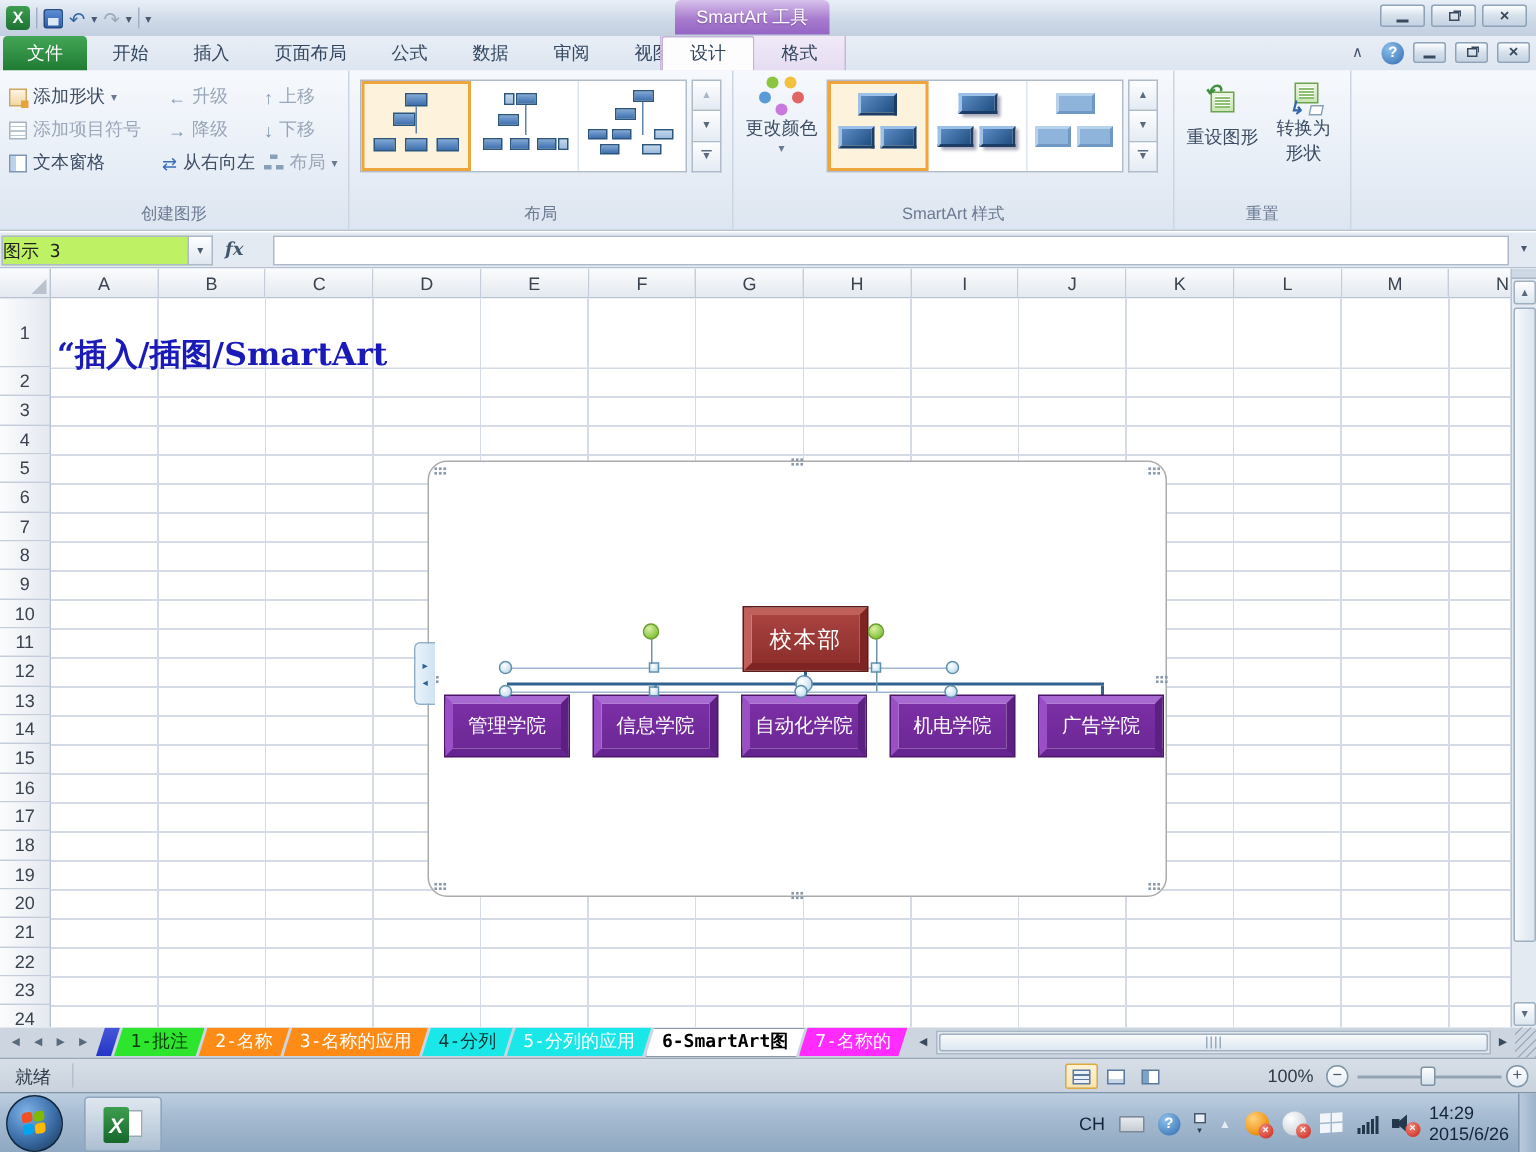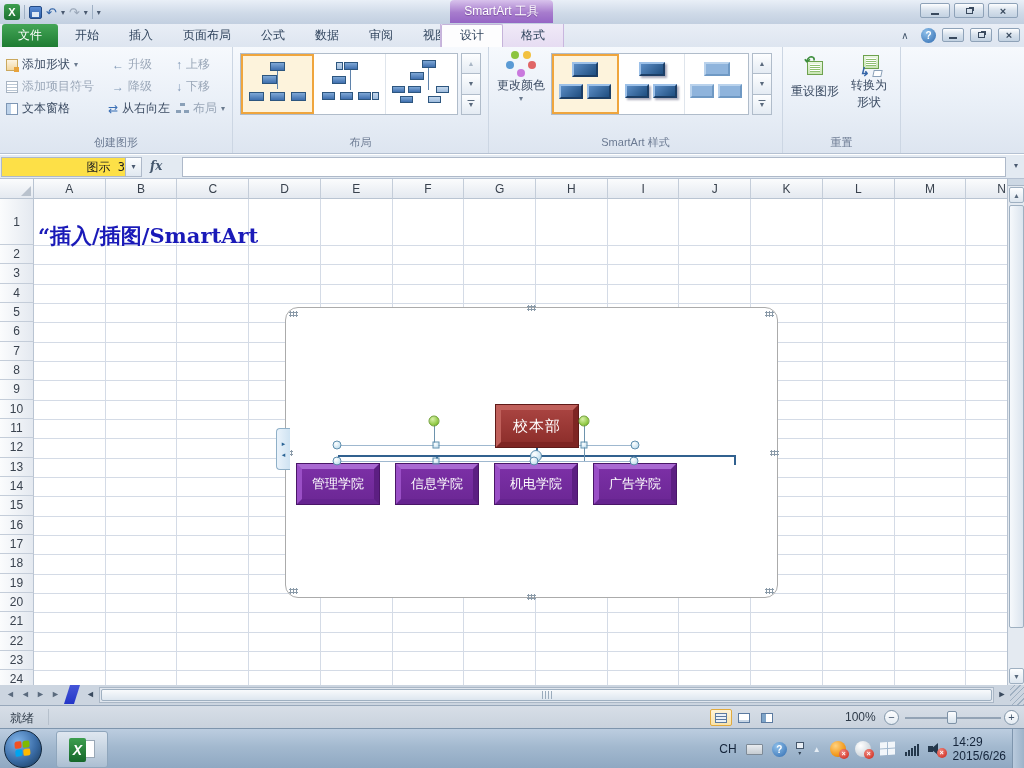--- a/index.html
+++ b/index.html
@@ -68,21 +68,21 @@
 .bigbtn{position:absolute;display:flex;flex-direction:column;align-items:center;color:#3c4c63;font-size:12px}
 .ic-reset{width:24px;height:22px;position:relative}
 .ic-reset .pg{position:absolute;left:4px;top:6px;width:16px;height:14px;background:linear-gradient(#eaf5e2,#c9e5b4);border:1px solid #6da24e}
 .ic-reset .pg:after{content:"";position:absolute;left:2px;top:2px;width:10px;height:8px;background:repeating-linear-gradient(#fff 0 1px,#8fbf72 1px 2px)}
 .ic-reset .ar{position:absolute;left:0;top:-2px;color:#3f8f3f;font-size:13px;font-weight:bold}
 .ic-conv .ar2{position:absolute;left:2px;bottom:-2px;color:#3465a8;font-size:12px;font-weight:bold}
 .ic-conv .shp{position:absolute;right:-1px;bottom:0;width:9px;height:7px;background:#fff;border:1px solid #8aa0b8;transform:skewX(-12deg)}
 
 
 #formulabar{position:absolute;left:0;top:155px;width:1024px;height:24px;background:#e3eaf2;border-bottom:1px solid #b5c1d2;display:flex;align-items:center}
-#namebox{width:125px;height:20px;background:#fde047;border:1px solid #aeb9c9;margin-left:1px;text-align:right;line-height:19px;color:#222;font-family:"DejaVu Sans Mono",monospace}
+#namebox{width:125px;height:20px;background:#bef264;border:1px solid #aeb9c9;margin-left:1px;text-align:left;line-height:19px;color:#222;font-family:"DejaVu Sans Mono",monospace}
 #namedd{width:16px;height:20px;background:linear-gradient(#fdfeff,#e0e8f0);border:1px solid #aeb9c9;border-left:none;font-size:8px;color:#4a5a70;text-align:center;line-height:18px}
 #fxbtn{width:30px;height:20px;margin-left:8px;font-family:"DejaVu Serif",serif;font-style:italic;font-weight:bold;color:#44566c;text-align:left;line-height:19px}
 #fxinput{flex:1;height:20px;background:#fff;border:1px solid #aeb9c9;margin:0 2px}
 #fbdd{width:16px;height:20px;font-size:8px;color:#4a5a70;text-align:center;line-height:18px}
 
 
 #sheet{position:absolute;left:0;top:179px;width:1024px;height:506px;background:#fff;overflow:hidden}
 #corner{position:absolute;left:0;top:0;width:34px;height:20px;background:linear-gradient(#fbfcfd,#e4e9f0);border-right:1px solid #b9c4d2;border-bottom:1px solid #b9c4d2;overflow:hidden}
 #corner:after{content:"";position:absolute;right:2px;bottom:2px;border-left:10px solid transparent;border-bottom:10px solid #b9c2cd}
 #colheads{position:absolute;left:34px;top:0;width:973px;height:20px;display:flex;overflow:hidden}
@@ -462,20 +462,21 @@
     <div class="conn" style="left:348px;top:149px;width:2px;height:8px"></div>
     <div class="conn" style="left:448px;top:149px;width:2px;height:8px"></div>
     <div class="lconn" style="left:51px;top:137px;width:298px;height:1px"></div>
     <div class="lconn" style="left:51px;top:153px;width:297px;height:1px"></div>
 
     <div id="sa-root">校本部</div>
     <div id="sa-children">
 
     <div class="sbox">管理学院</div>
         <div class="sbox">信息学院</div>
+        <div class="sbox">自动化学院</div>
         <div class="sbox">机电学院</div>
         <div class="sbox">广告学院</div>
       </div>
 
     <div class="h-stem" style="left:148px;top:117px;height:20px"></div>
     <div class="h-stem" style="left:298px;top:117px;height:36px"></div>
     <div class="h-green" style="left:148px;top:113px"></div>
     <div class="h-green" style="left:298px;top:113px"></div>
     <div class="h-circle" style="left:51px;top:137px"></div>
     <div class="h-circle" style="left:349px;top:137px"></div>
@@ -493,20 +494,30 @@
   </div>
 
   <div id="tabsrow">
     <div id="tabnav">
       <span class="navbtn">◄</span>
       <span class="navbtn">◄</span>
       <span class="navbtn">►</span>
       <span class="navbtn">►</span>
     </div>
     <div id="minitab"></div>
+    <div style="display:flex">
+
+    <div class="stab" style="background: rgb(46, 229, 46); color: rgb(7, 56, 7);">1-批注</div>
+        <div class="stab" style="background: rgb(255, 139, 23); color: rgb(255, 255, 255);">2-名称</div>
+        <div class="stab" style="background: rgb(255, 139, 23); color: rgb(255, 255, 255);">3-名称的应用</div>
+        <div class="stab" style="background: rgb(26, 232, 232); color: rgb(7, 56, 56);">4-分列</div>
+        <div class="stab" style="background: rgb(26, 232, 232); color: rgb(255, 255, 255);">5-分列的应用</div>
+        <div class="stab active" style="background: rgb(255, 255, 255); color: rgb(0, 0, 0);">6-SmartArt图</div>
+        <div class="stab" style="background: rgb(255, 43, 255); color: rgb(255, 255, 255);">7-名称的</div>
+      </div>
     <span id="hsb-left">◄</span>
     <div id="hscroll">
       <div id="hthumb">
           <i></i>
           <i></i>
           <i></i>
           <i></i>
         </div>
     </div>
     <span id="hsb-right">►</span>

